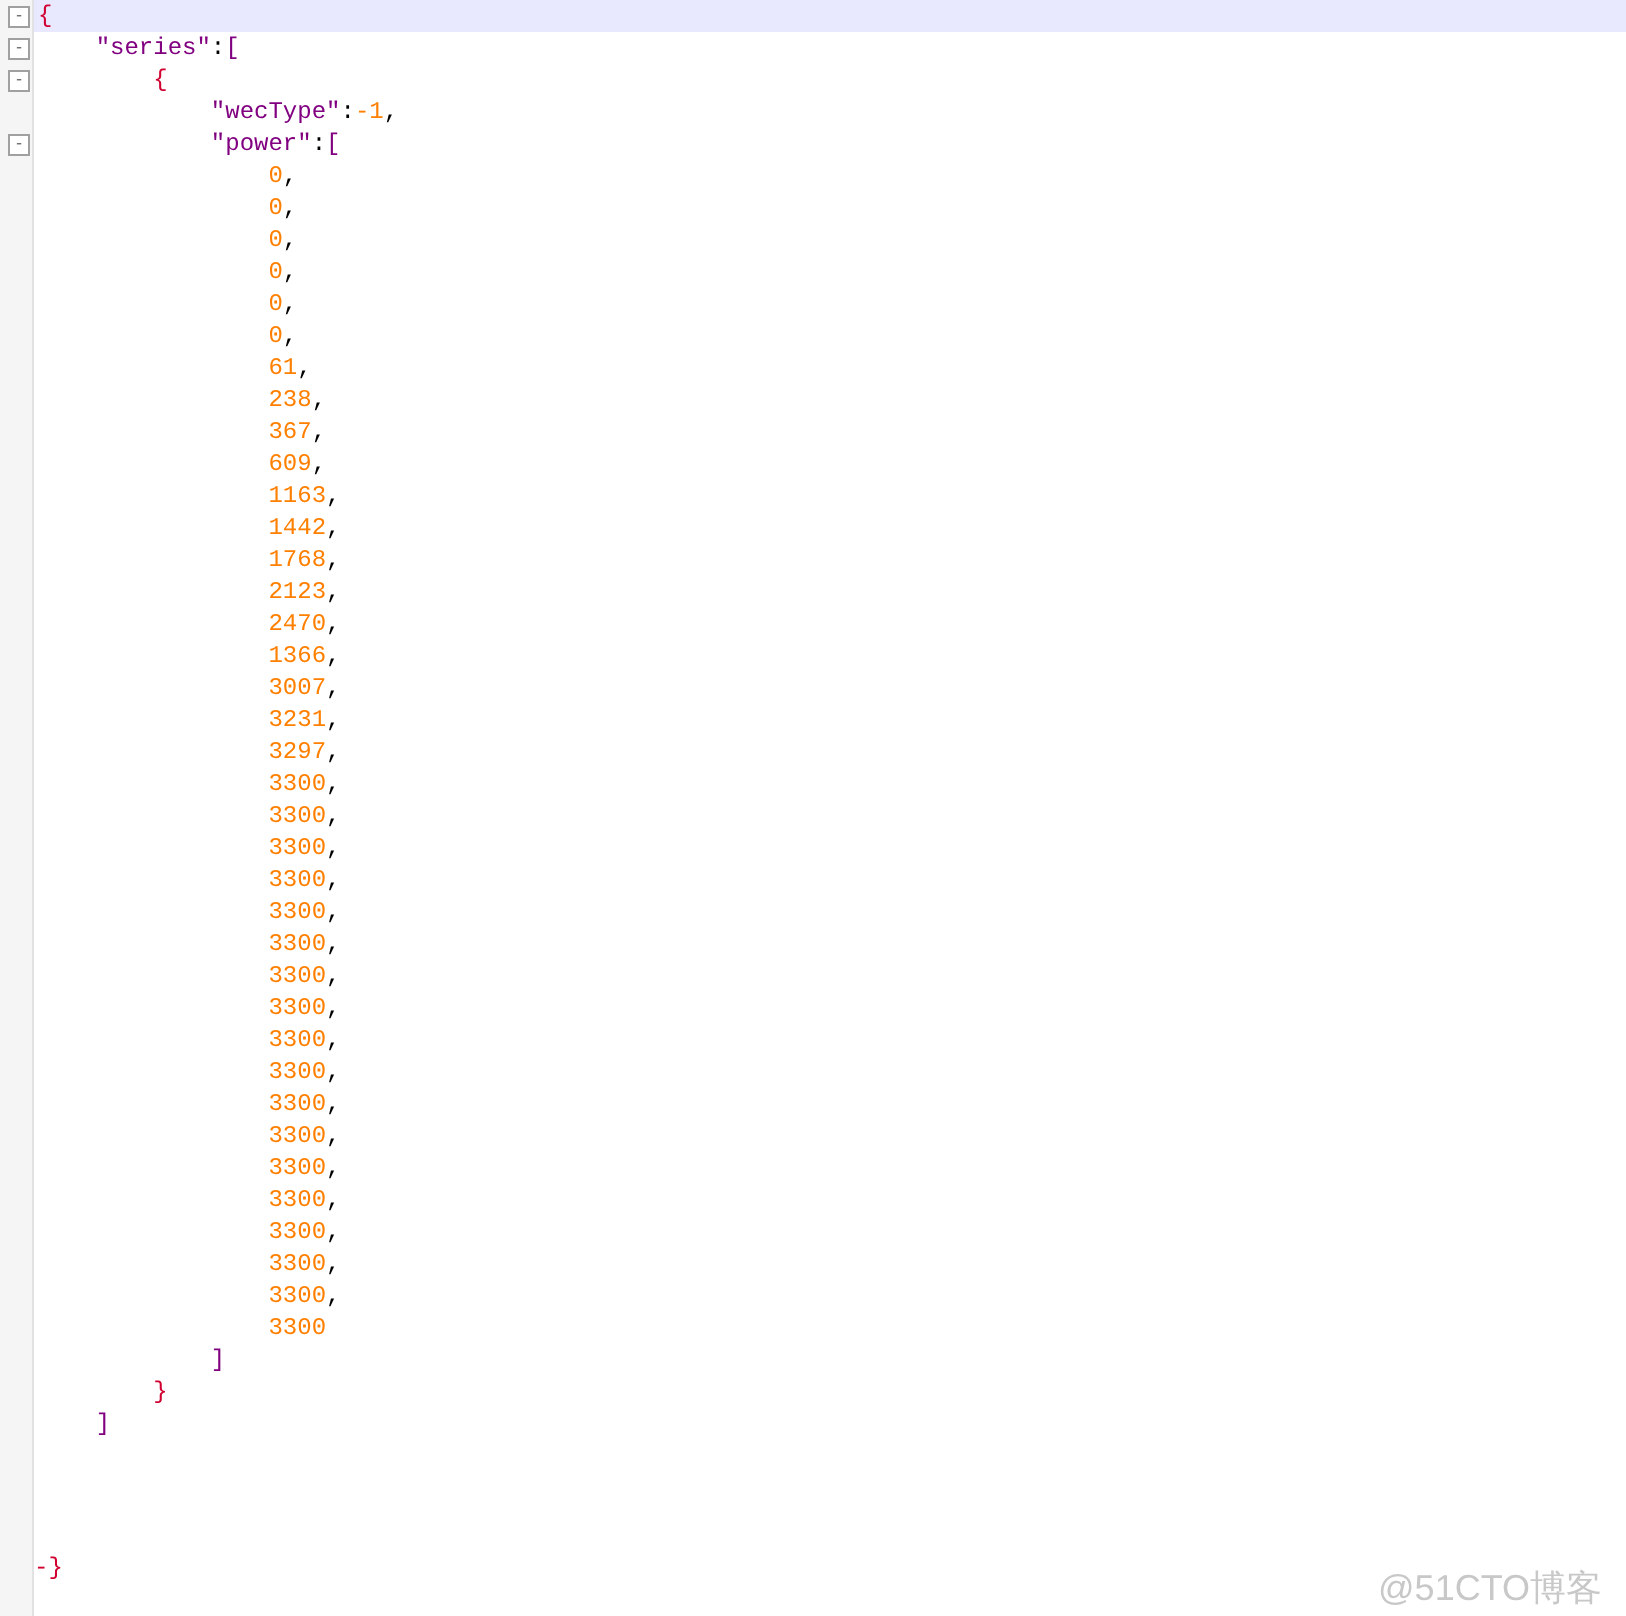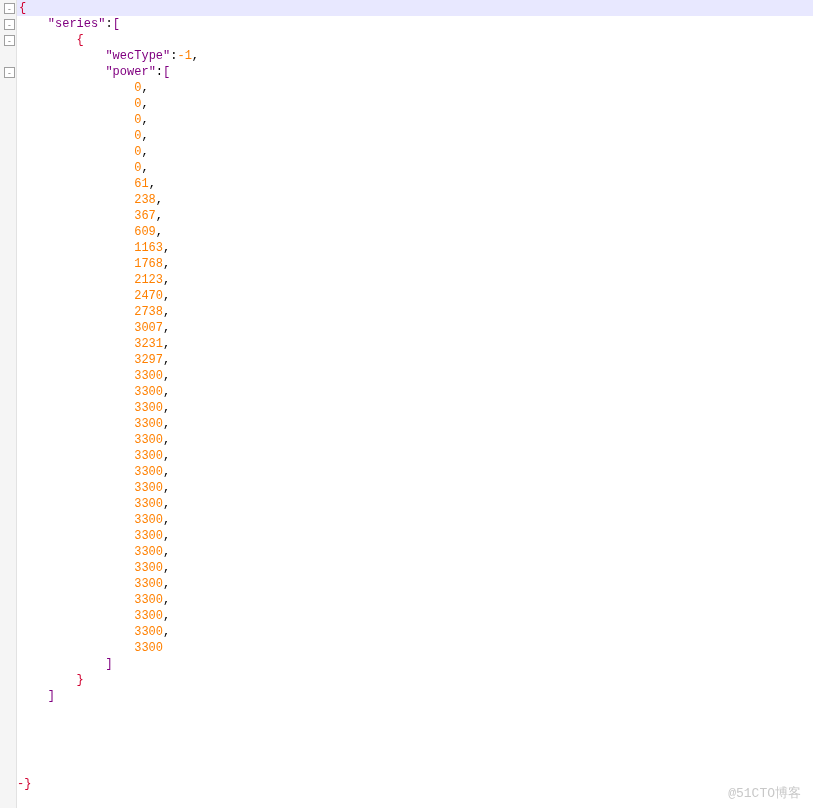--- a/index.html
+++ b/index.html
@@ -14,21 +14,21 @@
   .code{flex:1;position:relative;height:100%}
   .hl{background:#e8e8ff}
   .ln{height:16px;white-space:pre;padding-left:2px}
   .brace{color:#d00030}
   .bracket{color:#800080}
   .key{color:#800080}
   .num{color:#ff8000}
   .punct{color:#000}
   .footer-hy{position:absolute;left:0;bottom:16px;color:#d00030}
   .watermark{position:absolute;right:12px;bottom:6px;color:#c8c8c8;
-    font-family:Liberation Mono, monospace;font-size:13px;pointer-events:none}
+    font-family:Liberation Sans, sans-serif;font-size:18px;pointer-events:none}
 </style>
 </head>
 <body>
 
 <div class="editor">
   <div class="gutter">
     <span class="fold" style="top:3px">-</span>
     <span class="fold" style="top:19px">-</span>
     <span class="fold" style="top:35px">-</span>
     <span class="fold" style="top:67px">-</span>
@@ -51,24 +51,25 @@
         <div class="ln"><span>                </span><span class="num">0</span><span class="punct">,</span></div>
         <div class="ln"><span>                </span><span class="num">0</span><span class="punct">,</span></div>
         <div class="ln"><span>                </span><span class="num">0</span><span class="punct">,</span></div>
         <div class="ln"><span>                </span><span class="num">0</span><span class="punct">,</span></div>
         <div class="ln"><span>                </span><span class="num">0</span><span class="punct">,</span></div>
         <div class="ln"><span>                </span><span class="num">61</span><span class="punct">,</span></div>
         <div class="ln"><span>                </span><span class="num">238</span><span class="punct">,</span></div>
         <div class="ln"><span>                </span><span class="num">367</span><span class="punct">,</span></div>
         <div class="ln"><span>                </span><span class="num">609</span><span class="punct">,</span></div>
         <div class="ln"><span>                </span><span class="num">1163</span><span class="punct">,</span></div>
+        <div class="ln"><span>                </span><span class="num">1442</span><span class="punct">,</span></div>
         <div class="ln"><span>                </span><span class="num">1768</span><span class="punct">,</span></div>
         <div class="ln"><span>                </span><span class="num">2123</span><span class="punct">,</span></div>
         <div class="ln"><span>                </span><span class="num">2470</span><span class="punct">,</span></div>
-        <div class="ln"><span>                </span><span class="num">2738</span><span class="punct">,</span></div>
+        <div class="ln"><span>                </span><span class="num">1366</span><span class="punct">,</span></div>
         <div class="ln"><span>                </span><span class="num">3007</span><span class="punct">,</span></div>
         <div class="ln"><span>                </span><span class="num">3231</span><span class="punct">,</span></div>
         <div class="ln"><span>                </span><span class="num">3297</span><span class="punct">,</span></div>
         <div class="ln"><span>                </span><span class="num">3300</span><span class="punct">,</span></div>
         <div class="ln"><span>                </span><span class="num">3300</span><span class="punct">,</span></div>
         <div class="ln"><span>                </span><span class="num">3300</span><span class="punct">,</span></div>
         <div class="ln"><span>                </span><span class="num">3300</span><span class="punct">,</span></div>
         <div class="ln"><span>                </span><span class="num">3300</span><span class="punct">,</span></div>
         <div class="ln"><span>                </span><span class="num">3300</span><span class="punct">,</span></div>
         <div class="ln"><span>                </span><span class="num">3300</span><span class="punct">,</span></div>

